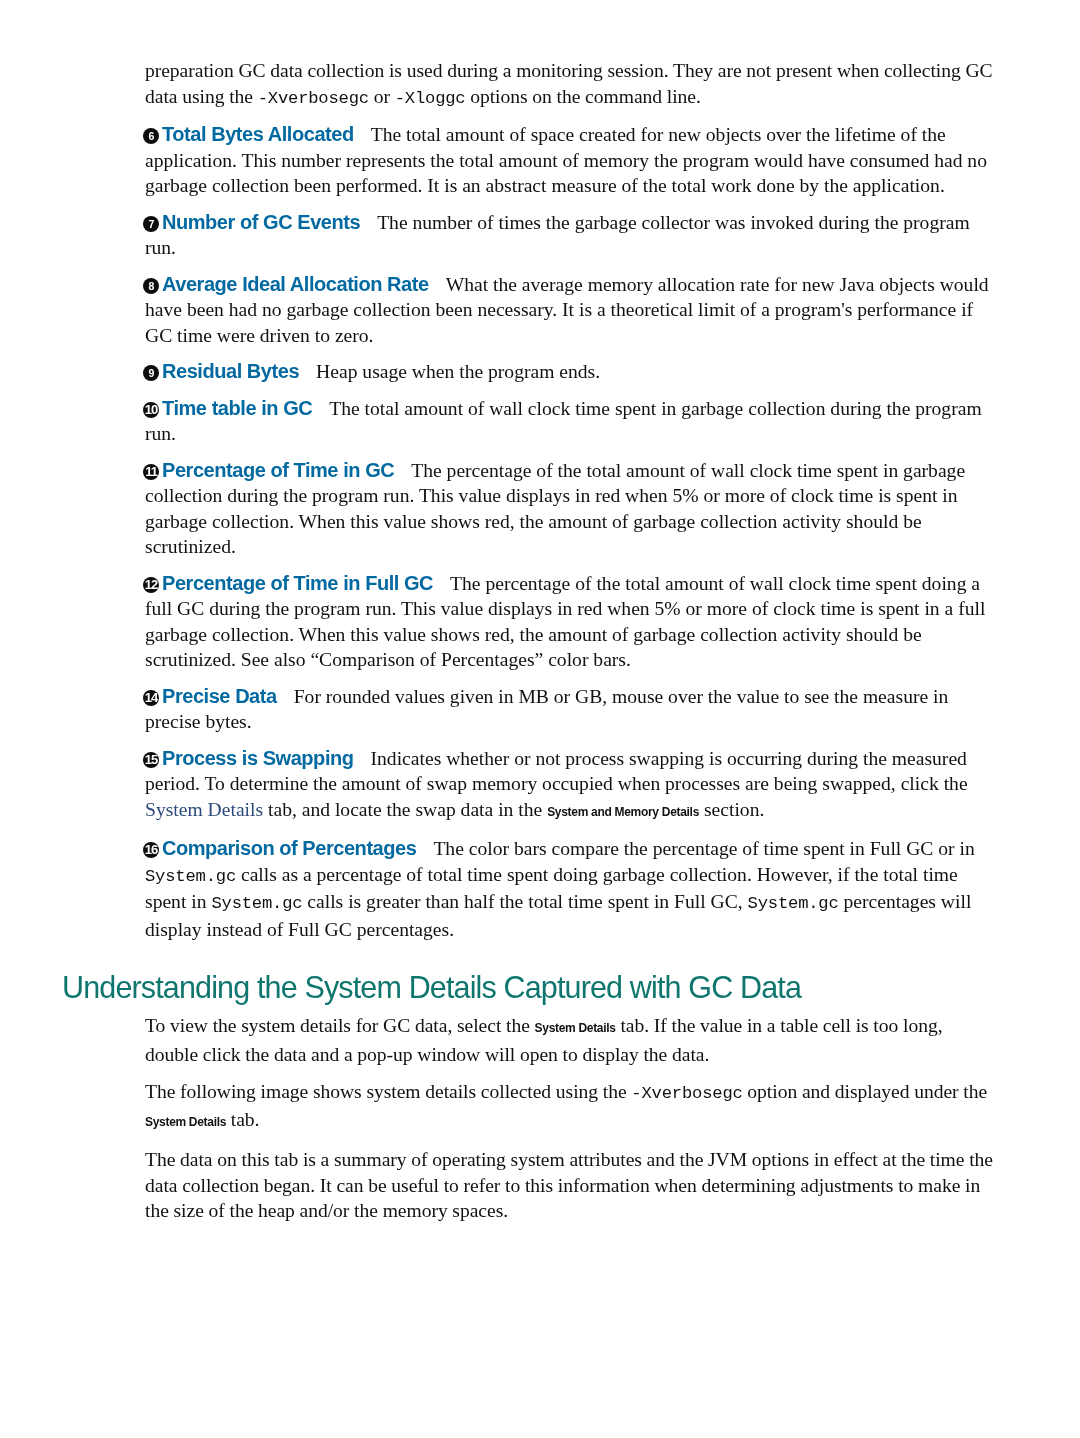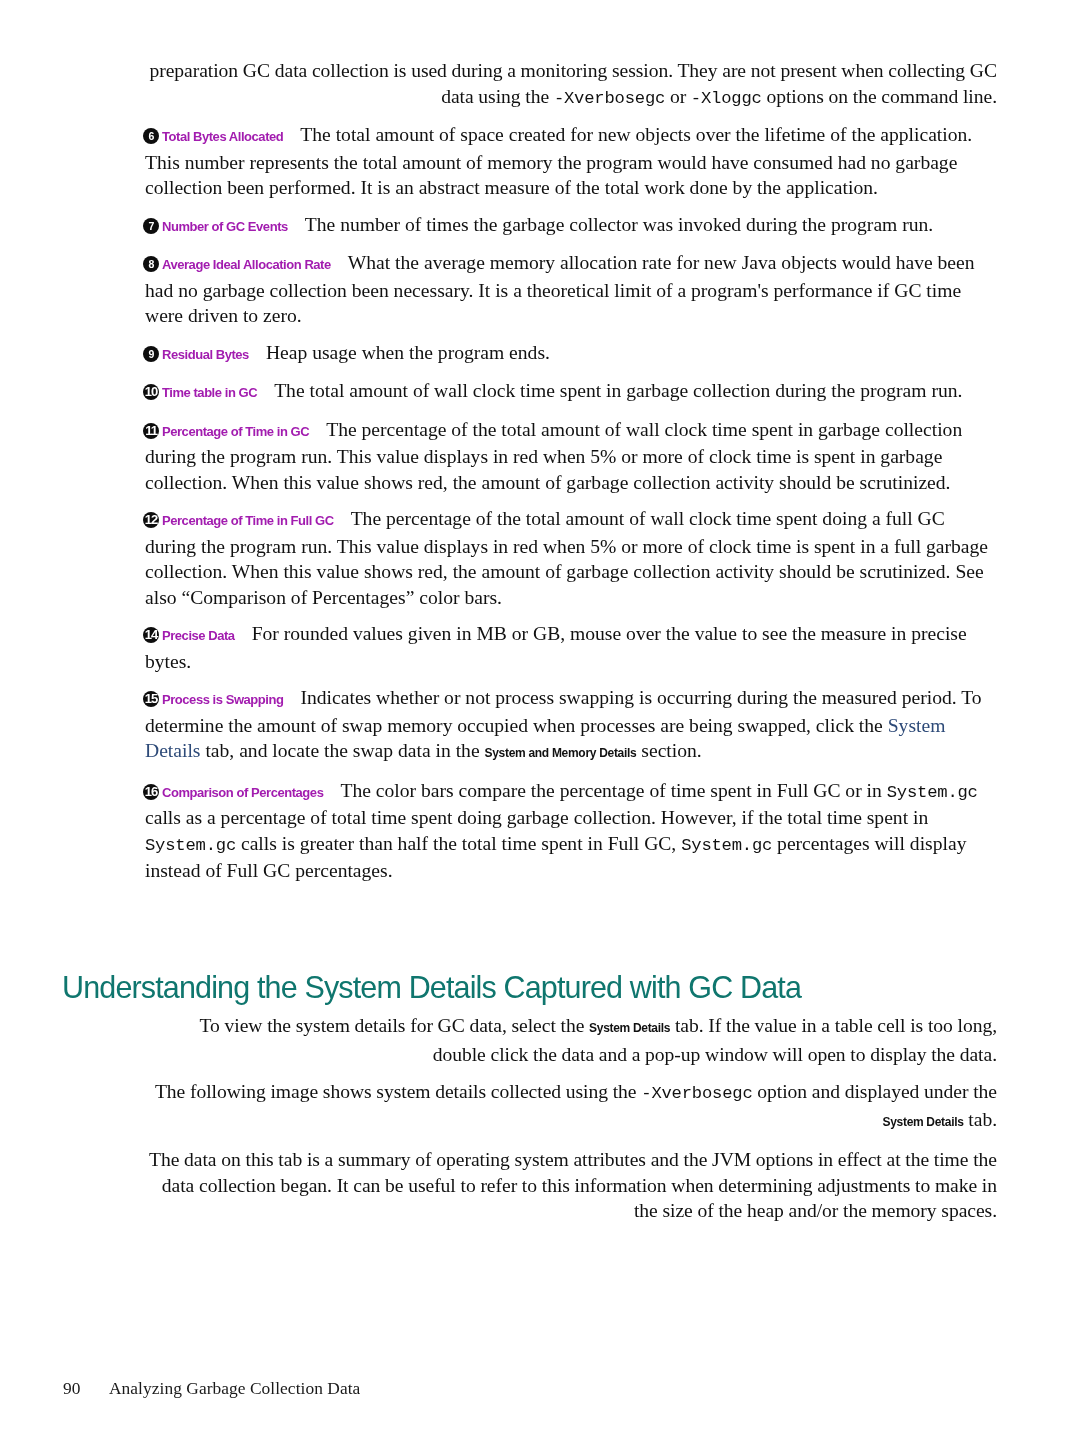--- a/index.html
+++ b/index.html
@@ -29,21 +29,21 @@
     position: absolute;
     left: 145px;
     top: 58px;
     width: 852px;
   }
 
   p.para {
     margin: 0 0 11px 0;
     font-size: 19.6px;
     line-height: 25.5px;
-    text-align: right;
+    text-align: left;
     letter-spacing: -0.05px;
     word-spacing: -0.1px;
   }
 
   
   p.callout {
     margin: 0 0 11px 0;
     font-size: 19.6px;
     line-height: 25.5px;
     text-indent: -2px;
@@ -70,23 +70,23 @@
   }
   .num.two-digit {
     font-size: 13px;
     letter-spacing: -1px;
   }
 
   
   .lead {
     font-family: "Liberation Sans", "DejaVu Sans", sans-serif;
     font-weight: 700;
-    font-size: 13px;
+    font-size: 20px;
     letter-spacing: -0.45px;
-    color: #a21caf;
+    color: #0369a1;
   }
   .lead-gap { display: inline-block; width: 17px; }
 
   
   b.strong {
     font-family: "Liberation Sans", "DejaVu Sans", sans-serif;
     font-weight: 700;
     font-size: 12px;
     letter-spacing: -0.3px;
   }
@@ -174,15 +174,14 @@
   <div class="body-col-2">
 
     <p class="para"><span>To view the system details for GC data, select the </span><b class="strong">System Details</b><span> tab. If the value in a table cell is too long, double click the data and a pop-up window will open to display the data.</span></p>
 
     <p class="para"><span>The following image shows system details collected using the </span><code class="mono">-Xverbosegc</code><span> option and displayed under the </span><b class="strong">System Details</b><span> tab.</span></p>
 
     <p class="para">The data on this tab is a summary of operating system attributes and the JVM options in effect at the time the data collection began. It can be useful to refer to this information when determining adjustments to make in the size of the heap and/or the memory spaces.</p>
 
   </div>
 
-  <div class="footer"><span class="pageno">90</span><span>Analyzing Garbage Collection Data</span></div>
 
 </div>
 
 </body></html>

